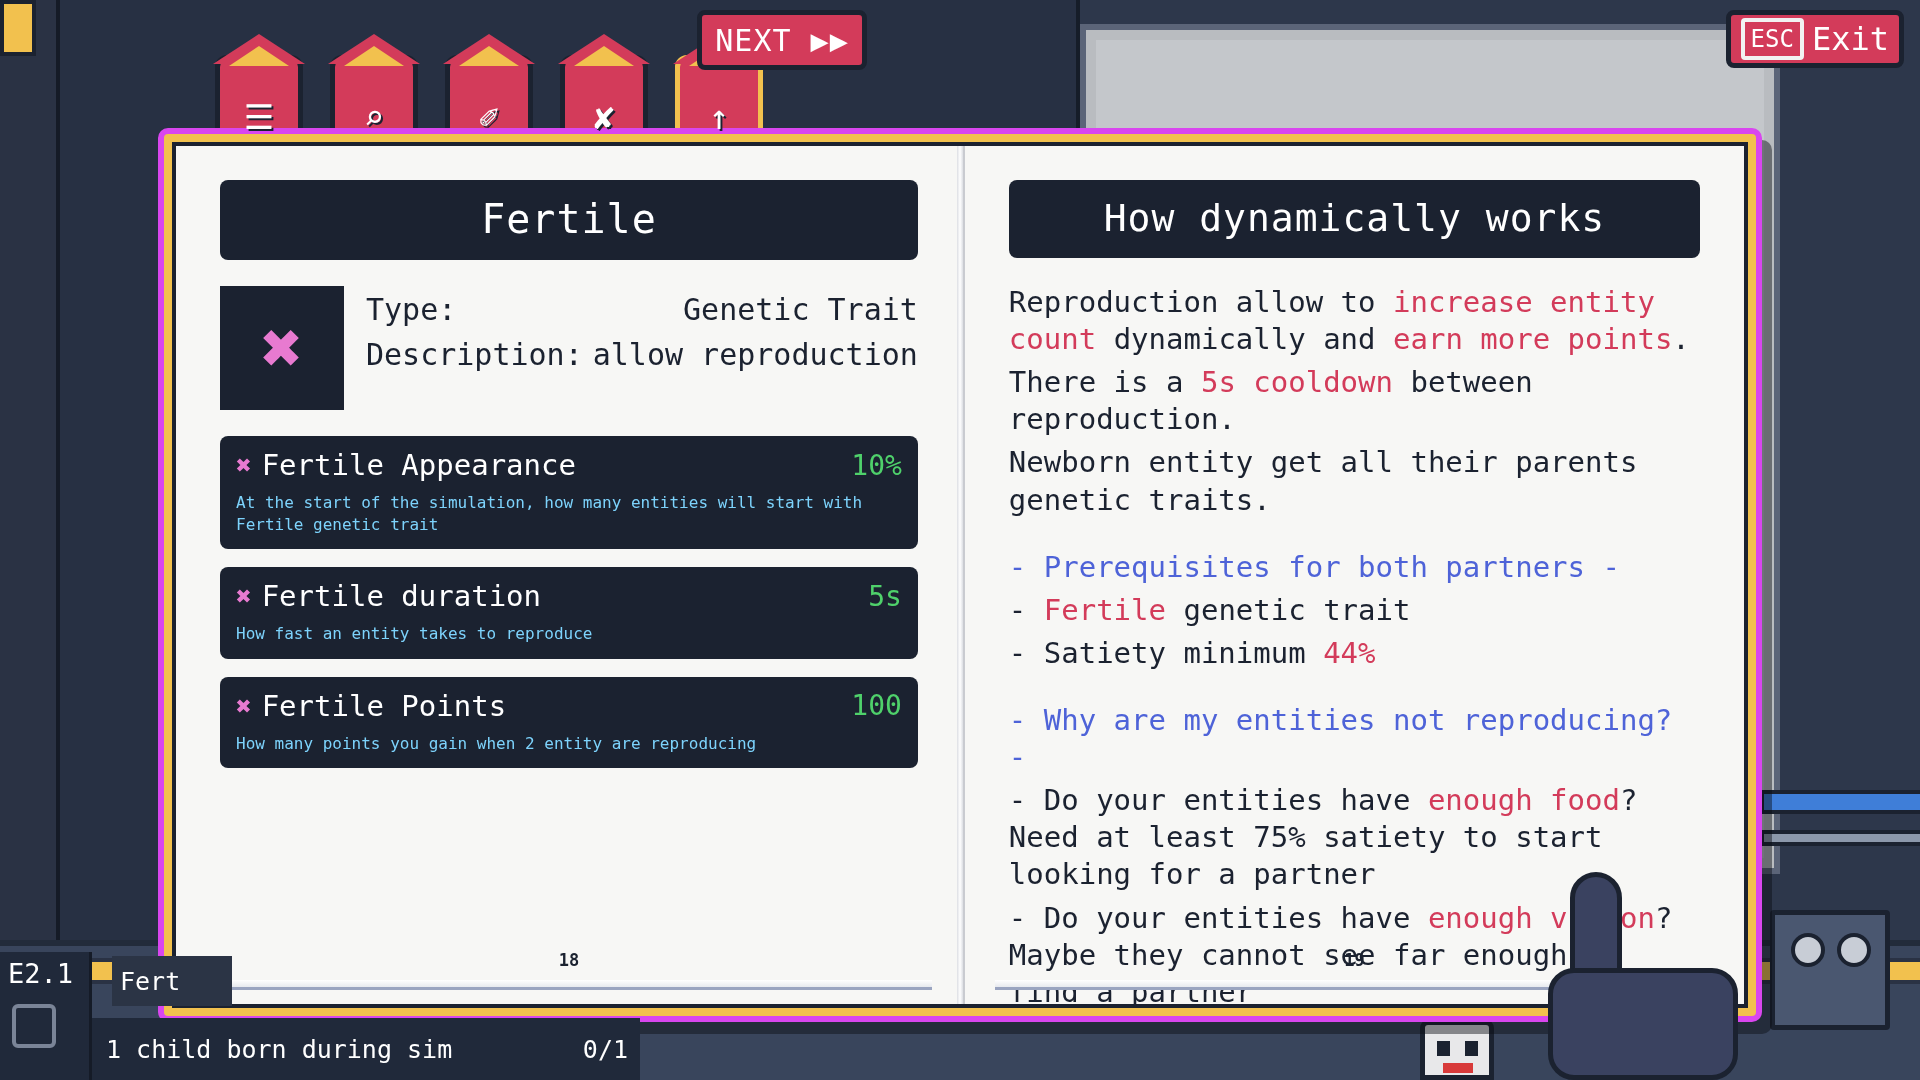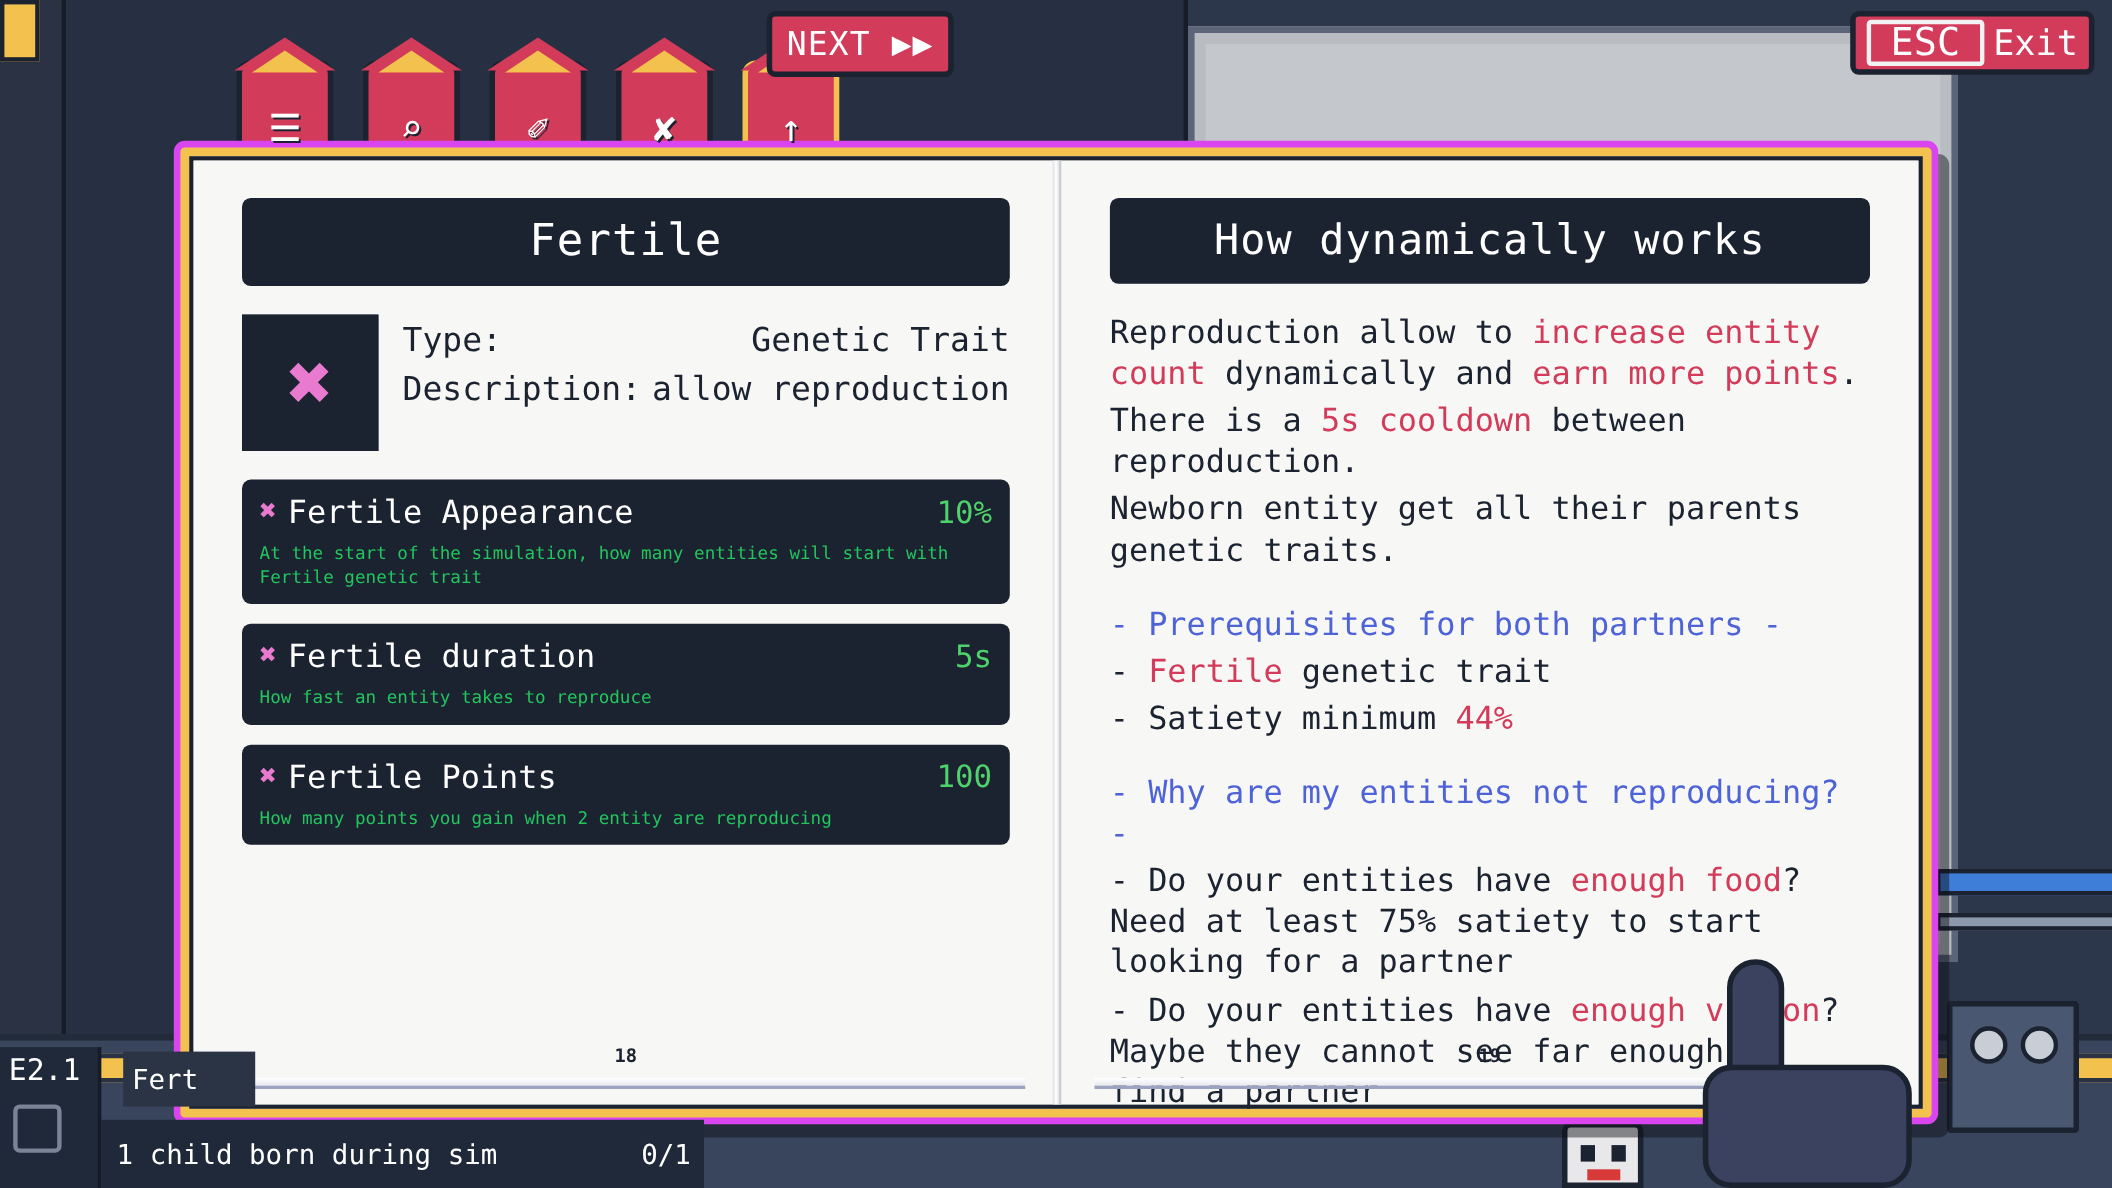--- a/index.html
+++ b/index.html
@@ -133,21 +133,21 @@
   }
   .esc-btn {
     position: absolute; right: 16px; top: 10px;
     height: 58px;
     background: #d33b5a; border: 5px solid #1b2230; border-radius: 8px;
     display: flex; align-items: center; padding: 0 10px; gap: 8px;
   }
   .esc-btn .key {
     background: #d33b5a; color: #fff;
     border: 4px solid #f2f2f2; border-radius: 4px;
-    padding: 0 18px; font-size: 35px; line-height: 34px;
+    padding: 0 6px; font-size: 24px; line-height: 34px;
   }
   .esc-btn .lbl { color: #fff; font-size: 32px; }
 
   
   .book {
     position: absolute; left: 158px; top: 128px;
     width: 1604px; height: 894px;
     background: #f2c14e;
     border: 6px solid #d946ef;
     border-radius: 10px;
@@ -218,21 +218,21 @@
     padding: 12px 16px 14px;
     margin-bottom: 18px;
   }
   .stat-top {
     display: flex; align-items: center; gap: 10px;
   }
   .stat-ico { color: #e87ad0; font-size: 26px; }
   .stat-name { color: #ffffff; font-size: 29px; flex: 1 1 auto; }
   .stat-val { color: #4fd16b; font-size: 28px; }
   .stat-desc {
-    color: #22c55e; font-size: 16px; line-height: 1.35; margin-top: 10px;
+    color: #7dd3fc; font-size: 16px; line-height: 1.35; margin-top: 10px;
   }
 
   
   .body-text {
     font-size: 29px; line-height: 1.28; color: #1b2230;
   }
   .body-text p { margin: 0 0 6px; }
   .body-text .gap { height: 24px; }
   .hl-red { color: #d33b5a; }
   .hl-blue { color: #4e63d8; }

